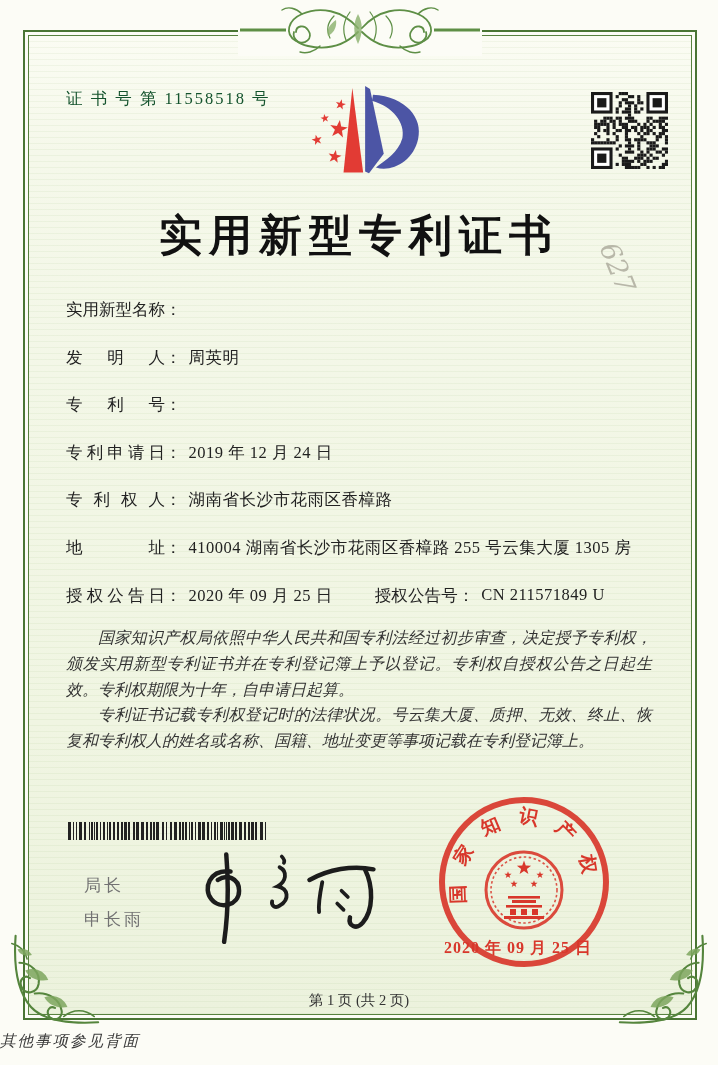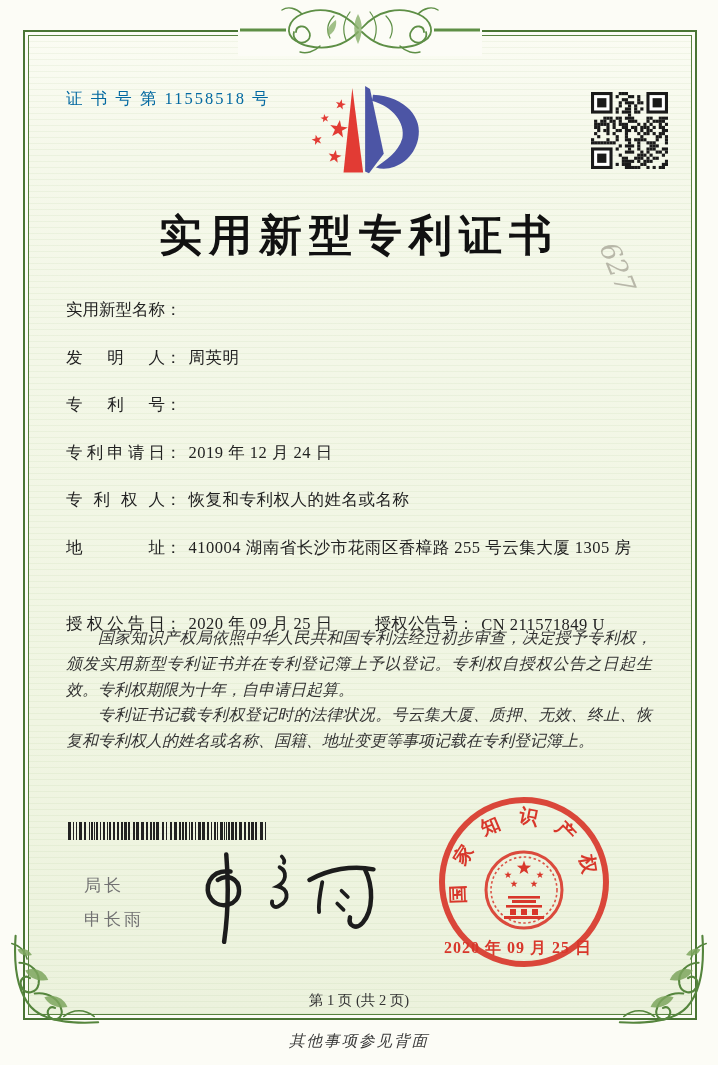--- a/index.html
+++ b/index.html
@@ -20,21 +20,21 @@
     border:1px solid #58823f;
     background:
       repeating-linear-gradient(0deg, rgba(150,185,120,0.10) 0px, rgba(150,185,120,0.10) 1px, transparent 1px, transparent 6px),
       linear-gradient(180deg,#fbfcf3 0%,#f5f8ea 12%,#f0f5e2 70%,#ecf2dd 100%);
   }
   
   .top-ornament{left:238px;top:2px;width:244px;height:54px;background:#fcfcf6;}
   .corner-bl{left:6px;top:932px;width:96px;height:100px;}
   .corner-br{left:616px;top:932px;width:96px;height:100px;}
   
-  .cert-no{left:66px;top:88px;font-size:16.5px;letter-spacing:2px;color:#0369a1;}
+  .cert-no{left:66px;top:88px;font-size:16.5px;letter-spacing:2px;color:#14532d;}
   .logo{left:282px;top:85px;width:178px;height:108px;}
   .qr{left:591px;top:92px;width:77px;height:77px;}
   .title{
     left:0;top:207px;width:718px;text-align:center;
     font-size:43px;font-weight:bold;letter-spacing:7px;color:#111;
   }
   .pencil-note{
     left:592px;top:252px;font-size:27px;color:#aaa89a;
     font-style:italic;transform:rotate(68deg);transform-origin:center;
     font-family:"DejaVu Serif",serif;opacity:.8;
@@ -42,42 +42,42 @@
   
   .fields{left:66px;top:299px;width:590px;}
   .frow{display:flex;align-items:baseline;height:47.6px;font-size:16.5px;color:#222;}
   .flabel{
     display:inline-block;width:99px;
     text-align:justify;text-align-last:justify;
     flex:none;
   }
   .fcolon{flex:none;margin-right:7px;}
   .fvalue{white-space:nowrap;letter-spacing:0.5px;}
-  .fpair2{margin-left:42px;display:flex;align-items:flex-end;margin-top:28px;}
+  .fpair2{margin-left:42px;display:flex;align-items:flex-start;}
   .fpair2 .flabel{width:83px;}
   
   .bodytext{
     left:66px;top:625px;width:586px;
     font-size:16px;line-height:25.8px;color:#333;
     font-style:italic;text-align:justify;
   }
   .bodytext p{margin:0;text-indent:2em;}
   
   .barcode{left:68px;top:822px;width:201px;height:18px;}
   .official{left:84px;top:874px;font-size:17px;letter-spacing:3px;color:#737373;}
   .official div{margin-bottom:11px;}
   .signature{left:186px;top:848px;width:200px;height:96px;}
   .seal{left:436px;top:794px;width:176px;height:176px;}
   .seal-date{
     left:428px;top:938px;width:180px;text-align:center;
     font-size:16px;color:#d8372b;letter-spacing:1px;font-weight:bold;
   }
   
   .page-info{left:0;top:991px;width:718px;text-align:center;font-size:14.5px;color:#333;}
-  .back-note{left:0;top:1031px;width:718px;text-align:center;font-size:15.5px;color:#3a3a3a;font-style:italic;letter-spacing:2px;}
+  .back-note{left:0;top:1031px;width:718px;font-size:15.5px;color:#3a3a3a;font-style:italic;letter-spacing:2px;}
 </style>
 </head>
 <body>
 
 <div class="abs frame-outer">
   <div class="frame-inner"></div>
 </div>
 
 <div class="abs top-ornament">
   <svg width="244" height="54" viewBox="0 0 244 54">
@@ -388,21 +388,21 @@
       <span class="fcolon">：</span>
   </div>
   <div class="frow">
     <span class="flabel">专利申请日</span>
       <span class="fcolon">：</span>
     <span class="fvalue">2019 年 12 月 24 日</span>
   </div>
   <div class="frow">
     <span class="flabel">专利权人</span>
       <span class="fcolon">：</span>
-    <span class="fvalue">恢复和专利权人的姓名或名称</span>
+    <span class="fvalue">湖南省长沙市花雨区香樟路</span>
   </div>
   <div class="frow">
     <span class="flabel">地址</span>
       <span class="fcolon">：</span>
     <span class="fvalue">410004 湖南省长沙市花雨区香樟路 255 号云集大厦 1305 房</span>
   </div>
   <div class="frow">
     <span class="flabel">授权公告日</span>
       <span class="fcolon">：</span>
     <span class="fvalue">2020 年 09 月 25 日</span>

